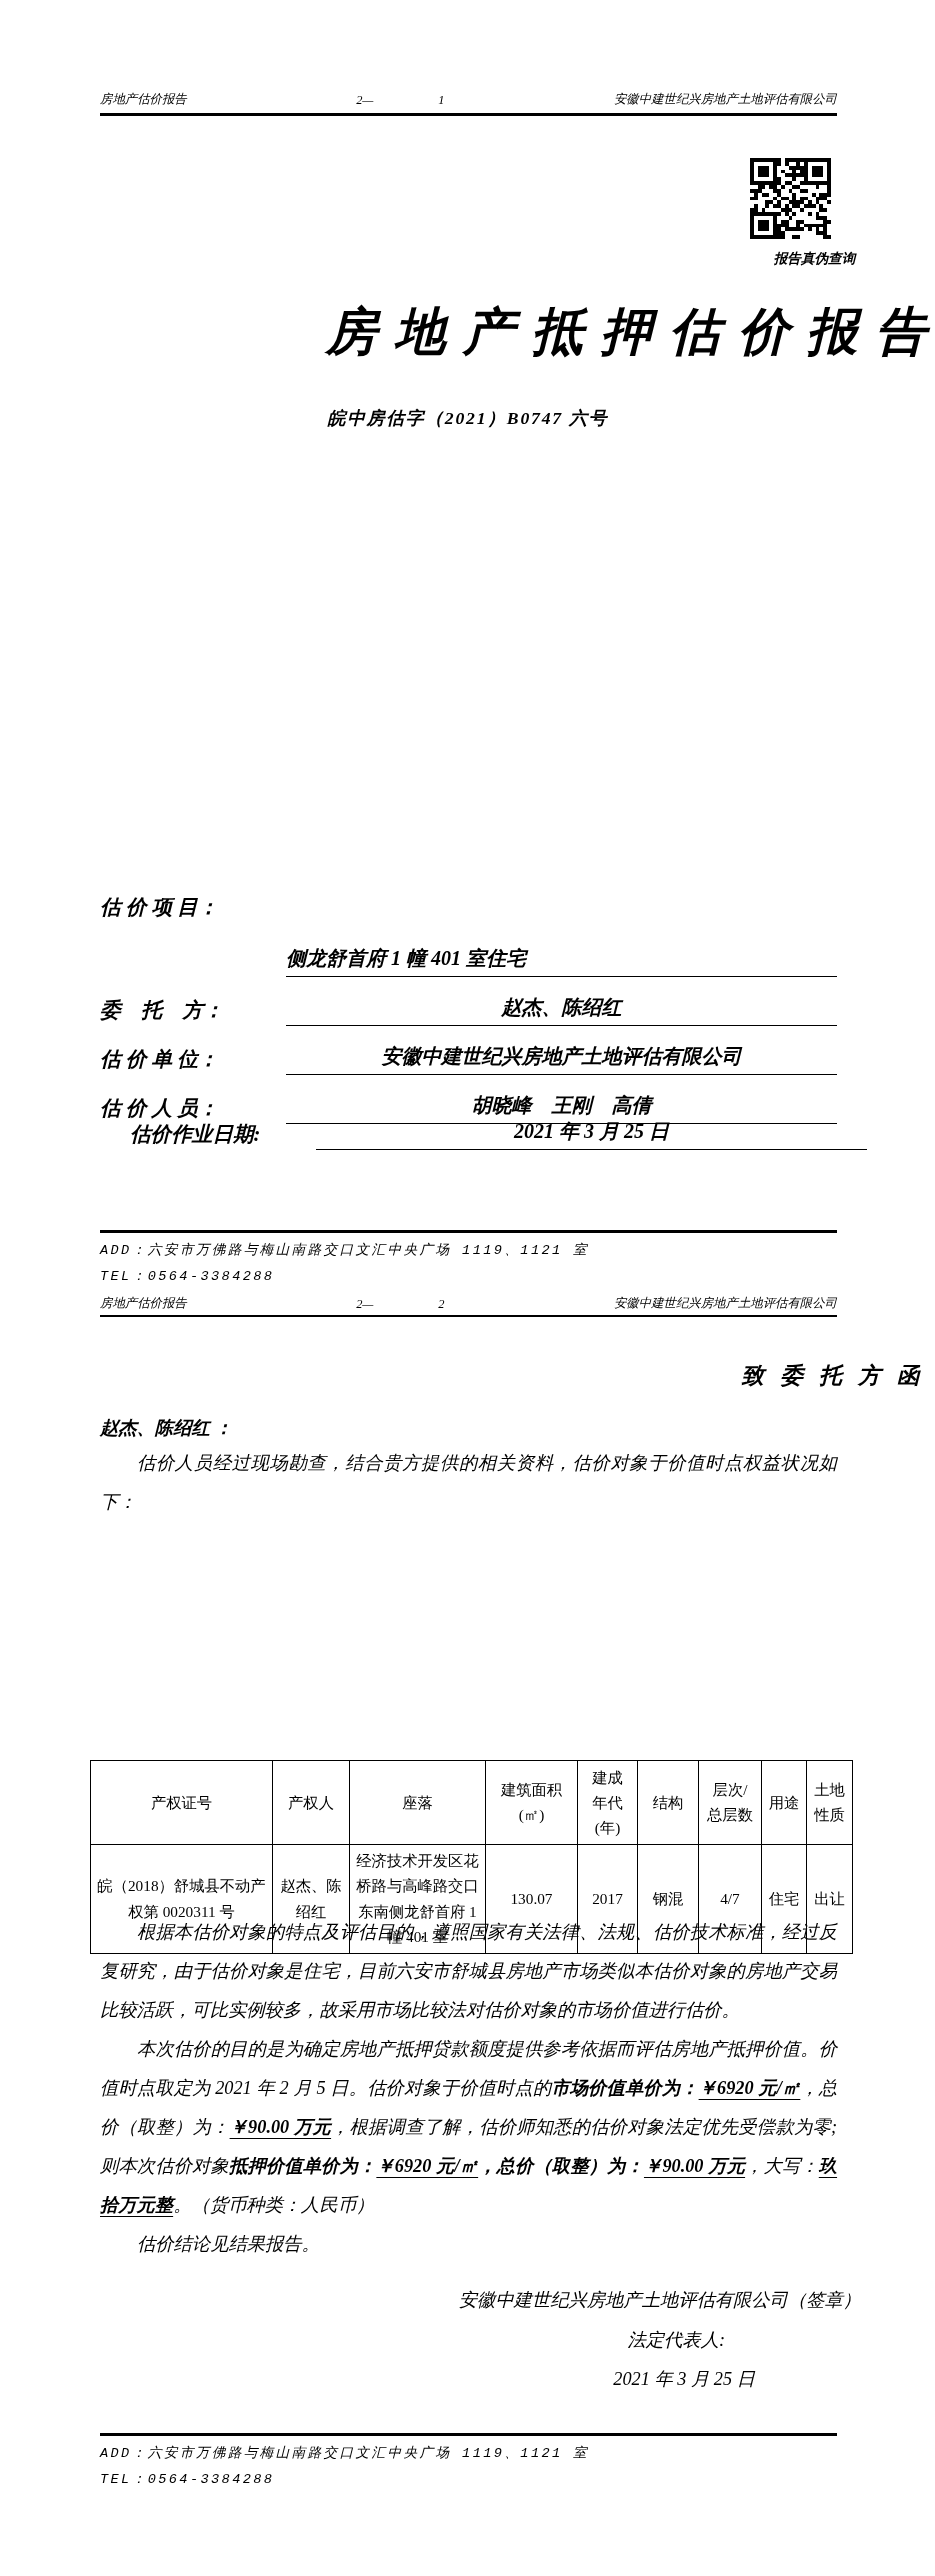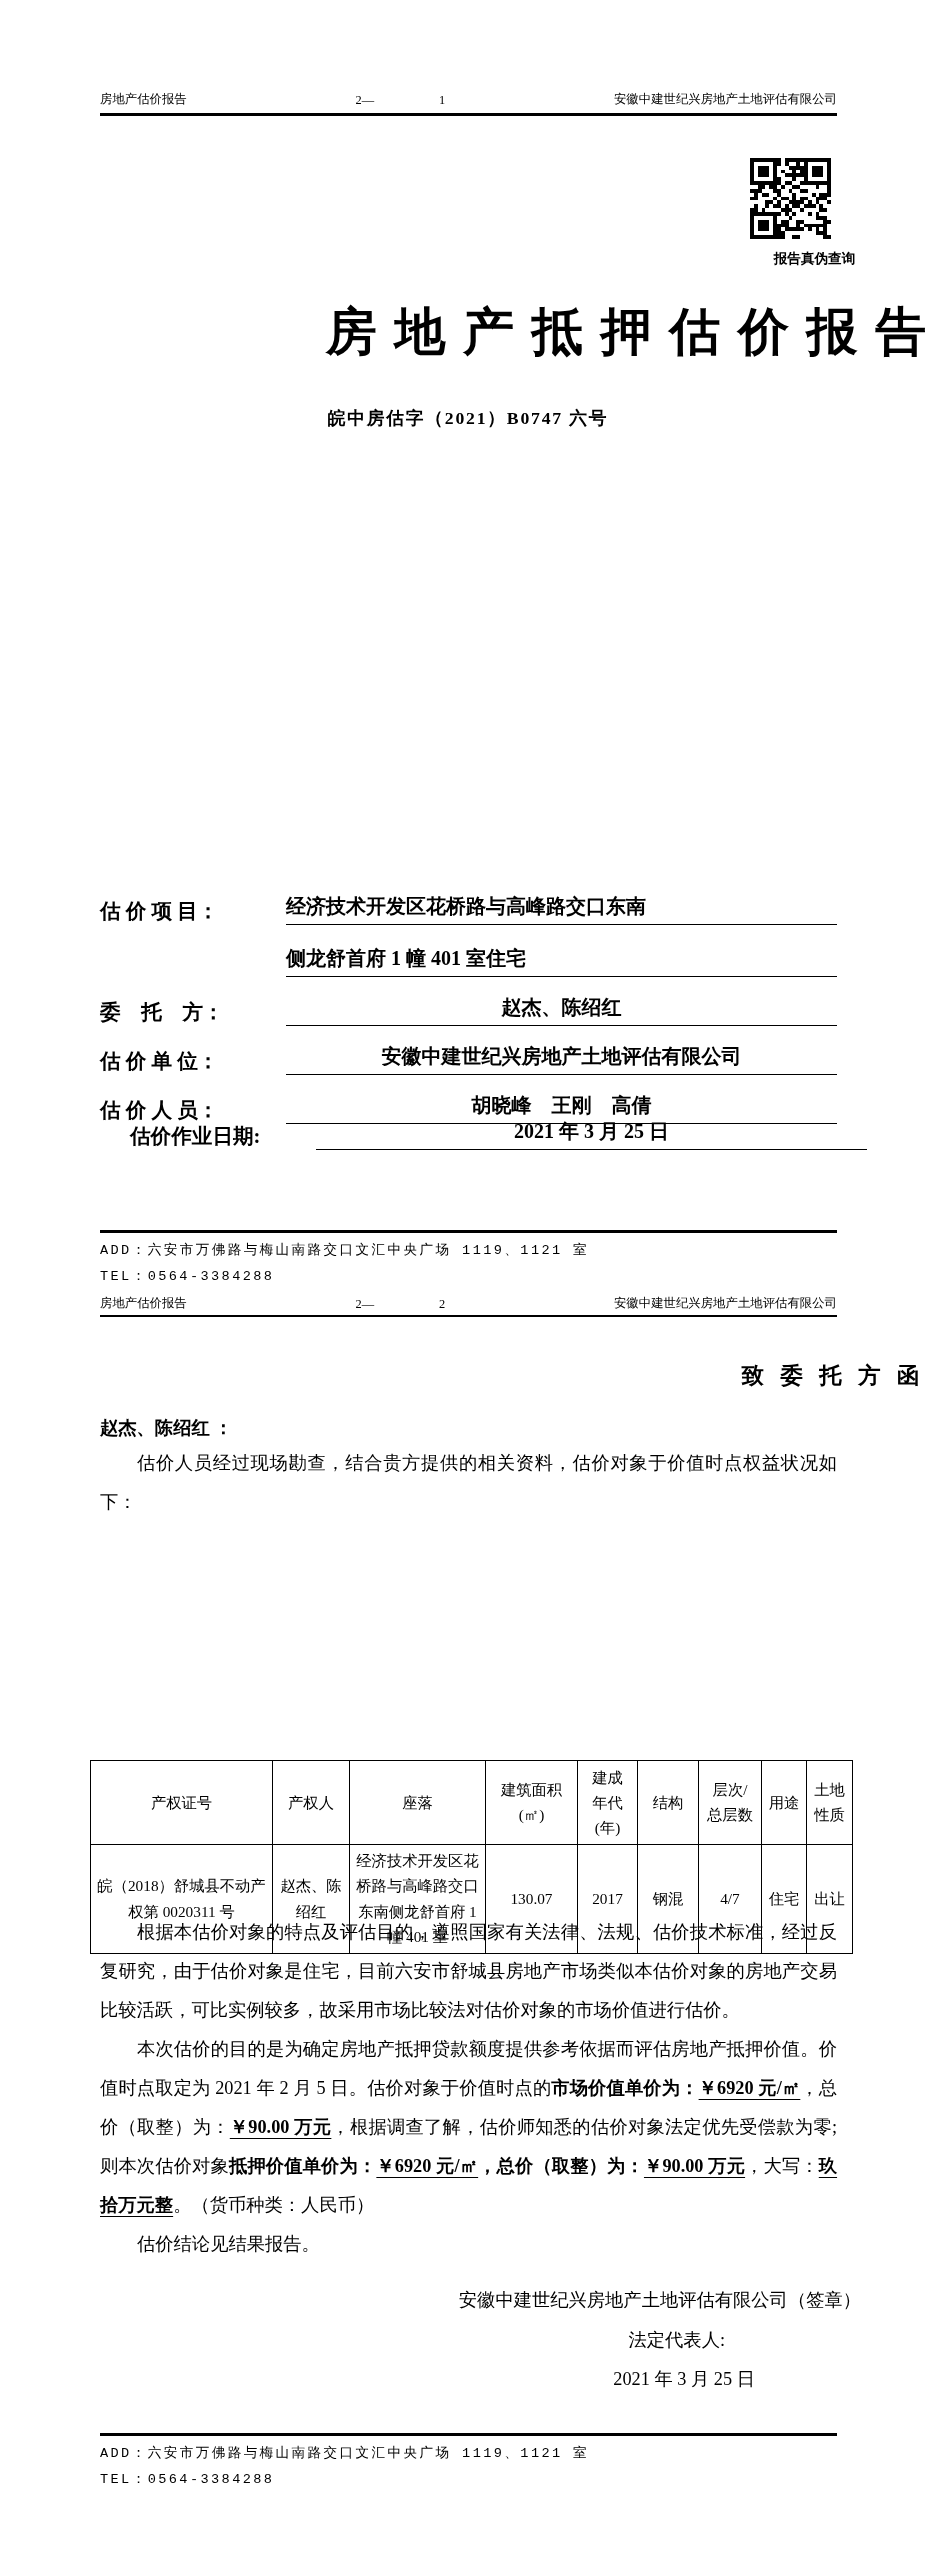--- a/index.html
+++ b/index.html
@@ -1,32 +1,32 @@
 <!DOCTYPE html>
 <html style="font-size:9.4px"><head>
 <meta charset="utf-8">
 <style>
   html,body{margin:0;padding:0;background:#fff;}
   body{width:936px;height:2576px;position:relative;color:#000;
        font-family:"Liberation Serif","DejaVu Serif",serif;}
-  .abs{position:absolute;}
+  .abs{position:absolute;font-style:italic;}
   
   .runhead{left:100px;width:737px;display:flex;align-items:flex-end;font-size:12.4px;}
   .runhead .doc{flex:0 0 auto;}
   .runhead .mid{flex:1 1 auto;display:flex;justify-content:center;gap:65px;}
   .runhead .co{flex:0 0 auto;}
   .rule{left:100px;width:737px;background:#000;}
   
   #qr-box{left:750px;top:158px;width:81px;height:81px;}
   #qr-caption{left:756px;top:250px;width:117px;text-align:center;font-size:13.6px;font-weight:bold;}
   
   .big-title{left:0;top:298px;width:100%;text-align:right;font-size:51px;font-weight:bold;
              letter-spacing:17.7px;text-indent:17.7px;white-space:nowrap;padding-left:8px;}
   .doc-no{left:0;top:406px;width:100%;text-align:center;font-size:17.7px;font-weight:bold;letter-spacing:1.8px;}
-  .field-row{left:100px;width:737px;display:flex;align-items:flex-end;}
+  .field-row{left:100px;width:737px;display:flex;align-items:center;}
   .field-label{flex:0 0 186px;font-size:20.6px;font-weight:bold;white-space:nowrap;}
   .field-value{flex:1 1 auto;border-bottom:1.8px solid #000;font-size:20px;font-weight:bold;
                padding-bottom:4.1px;min-height:26px;}
   .fv-center{text-align:center;}
   
   .foot-line{left:100px;width:737px;font-size:13.6px;letter-spacing:2.4px;
              font-family:"Liberation Mono","DejaVu Sans Mono",monospace;}
   
   .letter-title{left:0;top:1360px;width:100%;text-align:right;font-size:22.4px;font-weight:bold;
                 letter-spacing:16.5px;text-indent:16.5px;}
@@ -299,21 +299,20 @@
       <rect x="124.85714285714285" y="131.42857142857142" width="6.571428571428571" height="6.571428571428571" fill="#000"></rect>
       <rect x="131.42857142857142" y="131.42857142857142" width="6.571428571428571" height="6.571428571428571" fill="#000"></rect>
     </svg></div>
 <div class="abs" id="qr-caption">报告真伪查询</div>
 
 <div class="abs big-title">房地产抵押估价报告</div>
 <div class="abs doc-no">皖中房估字（2021）B0747 六号</div>
 
 <div class="abs field-row" style="top:893px;">
   <span class="field-label">估 价 项 目：</span>
-  <span class="field-value">经济技术开发区花桥路与高峰路交口东南</span>
 </div>
 <div class="abs field-row" style="top:945px;">
   <span class="field-label"></span>
   <span class="field-value">侧龙舒首府 1 幢 401 室住宅</span>
 </div>
 <div class="abs field-row" style="top:994px;">
   <span class="field-label">委　托　方：</span>
   <span class="field-value fv-center">赵杰、陈绍红</span>
 </div>
 <div class="abs field-row" style="top:1043px;">

